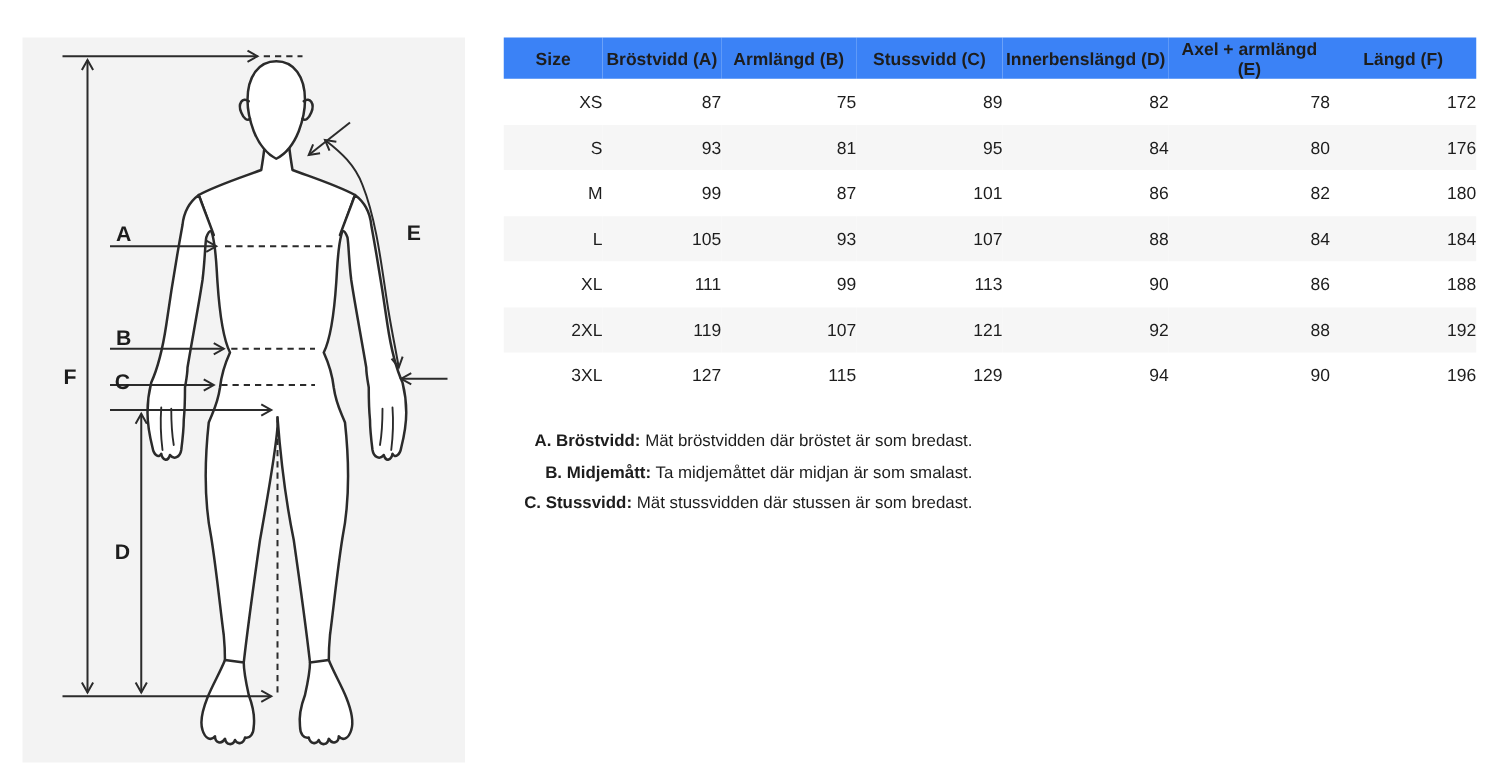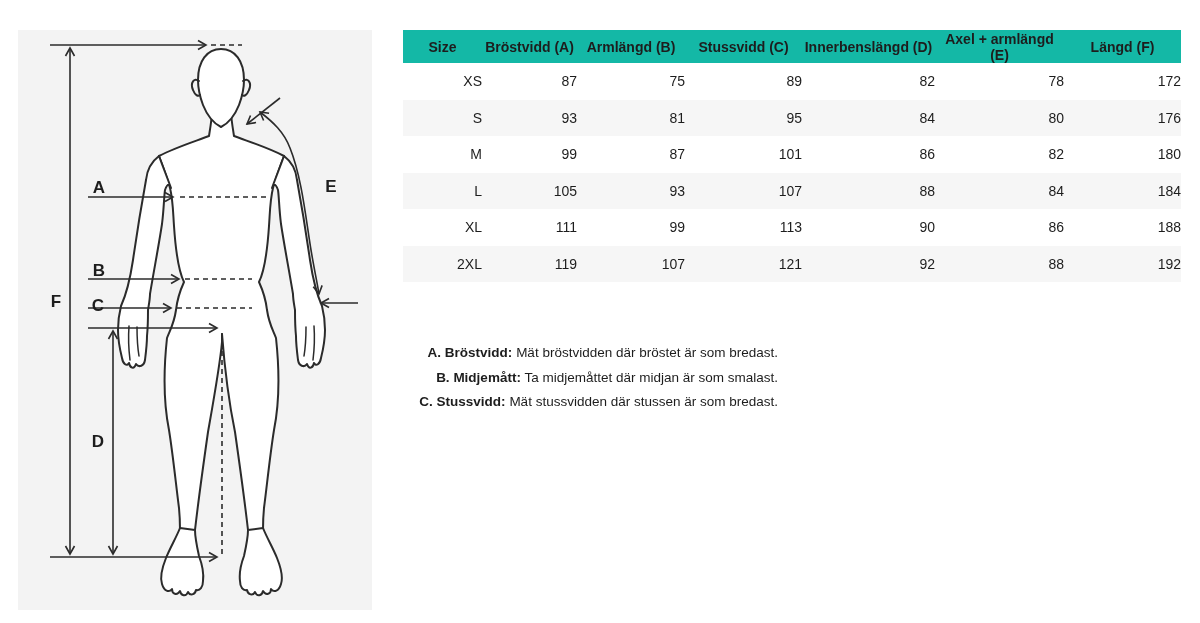--- a/index.html
+++ b/index.html
@@ -15,21 +15,21 @@
   .figure-panel svg{display:block;width:100%;height:100%;}
   .fig-label{font-family:"Liberation Sans","DejaVu Sans",sans-serif;font-weight:bold;font-size:17px;fill:#1d1d1d;}
   
   .size-table{
     position:absolute;left:403px;top:30px;width:778px;
     border-collapse:collapse;table-layout:fixed;
     font-size:14px;color:#1d1d1d;
   }
   .size-table th{
     font-weight:700;height:33px;padding:0;text-align:center;vertical-align:middle;
-    background:#14b8a6;
+    background:#3b82f6;
   }
   .size-table td{
     height:36.5px;padding:0;text-align:right;vertical-align:middle;font-weight:400;
   }
   .size-table tbody tr:nth-child(even) td{background:#f6f6f6;}
   
   .descriptions{
     position:absolute;left:400px;top:345px;width:378px;
     font-size:13.5px;line-height:1.2;color:#1d1d1d;
   }
@@ -266,20 +266,29 @@
       </tr>
       <tr>
         <td>2XL</td>
         <td>119</td>
         <td>107</td>
         <td>121</td>
         <td>92</td>
         <td>88</td>
         <td>192</td>
       </tr>
+      <tr>
+        <td>3XL</td>
+        <td>127</td>
+        <td>115</td>
+        <td>129</td>
+        <td>94</td>
+        <td>90</td>
+        <td>196</td>
+      </tr>
     </tbody>
   </table>
 
   <div class="descriptions">
     <p class="desc">
       <span class="lbl">A. Bröstvidd:</span>
       <span>Mät bröstvidden där bröstet är som bredast.</span>
     </p>
     <p class="desc">
       <span class="lbl">B. Midjemått:</span>

